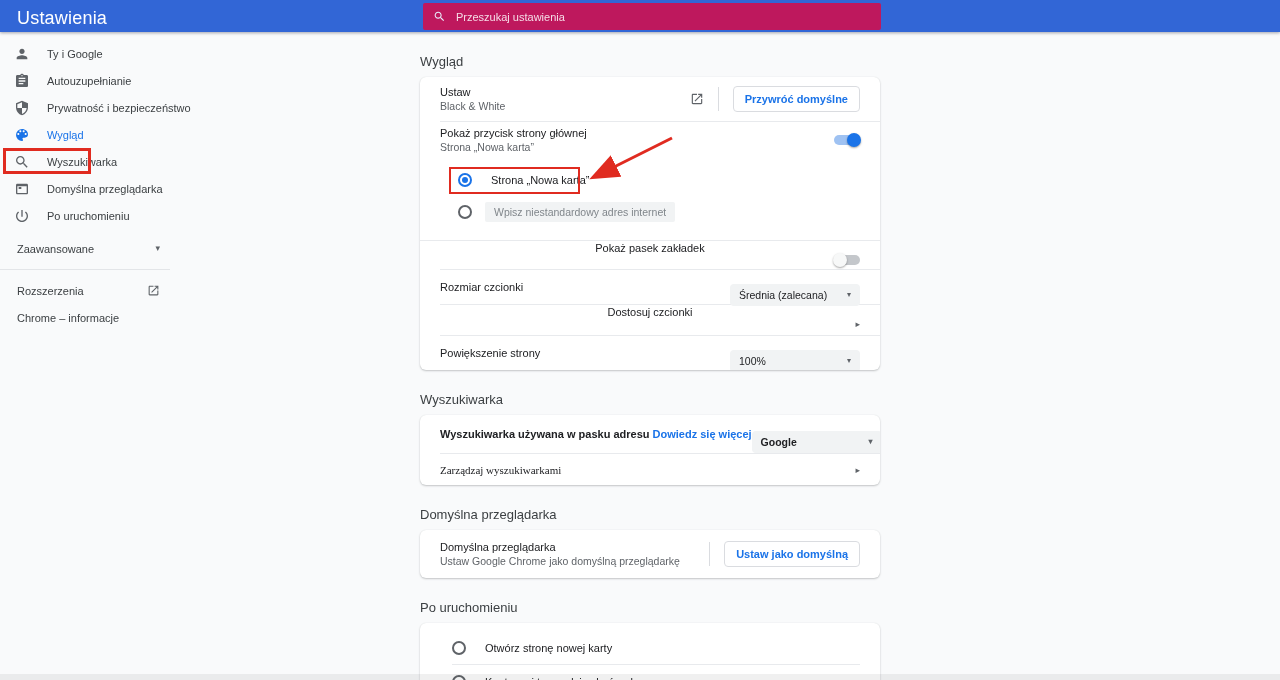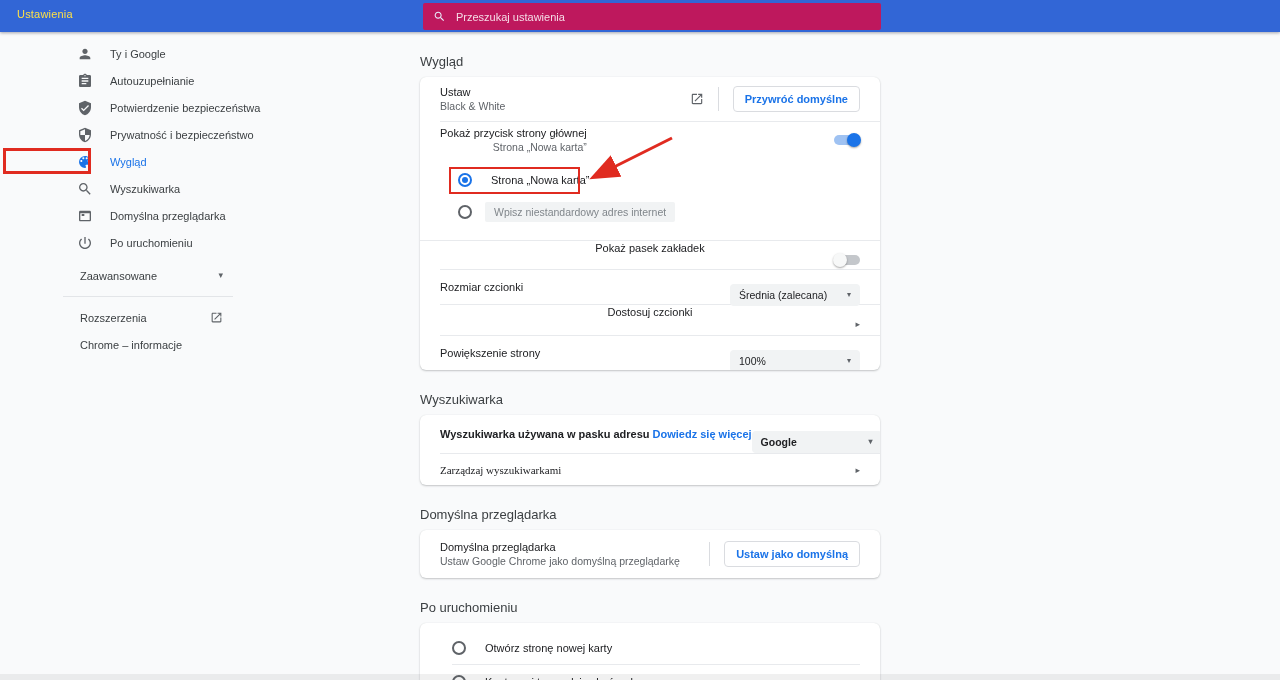--- a/index.html
+++ b/index.html
@@ -3,30 +3,30 @@
 <meta charset="utf-8">
 <style>
   * { box-sizing: border-box; margin: 0; padding: 0; }
   html,body { width:1280px; height:680px; }
   body { font-family: "Liberation Sans", sans-serif; background:#f9fafb; }
   .page { position:relative; width:1280px; height:680px; overflow:hidden; background:#f9fafb; }
 
   
   .topbar { position:absolute; left:0; top:0; width:1280px; height:32px;
             background:#3266d6; z-index:30; box-shadow:0 1px 3px rgba(0,0,30,.35); }
-  .topbar-title { position:absolute; left:17px; top:8px; color:#fde047; font-size:11px; font-weight:500; letter-spacing:.2px; }
+  .topbar-title { position:absolute; left:17px; top:8px; color:#ffffff; font-size:18px; font-weight:500; letter-spacing:.2px; }
   .searchbox { position:absolute; left:423px; top:3px; width:458px; height:27px;
                background:#be185d; border-radius:2px; display:flex; align-items:center; padding:4px 10px; }
   .searchbox svg { width:13px; height:13px; fill:#e8eefc; margin-right:10px; flex:none; }
   .searchbox input { flex:1; background:transparent; border:none; outline:none;
                      color:#fff; font-size:11px; font-family:inherit; }
   .searchbox input::placeholder { color:rgba(255,255,255,.85); }
 
   
-  .sidebar { position:absolute; left:16px; top:40px; width:210px; z-index:5;padding-left:47px; }
+  .sidebar { position:absolute; left:0; top:40px; width:210px; z-index:5; }
   .nav-item { height:27px; display:flex; align-items:center; padding-left:14px; cursor:pointer; }
   .nav-icon { width:16px; height:16px; flex:none; margin-right:17px; color:#5f6368; }
   .nav-icon svg { width:16px; height:16px; fill:currentColor; display:block; }
   .nav-label { font-size:11px; font-weight:500; color:#3c4043; white-space:nowrap; }
   .nav-item.selected .nav-icon { color:#1a73e8; }
   .nav-item.selected .nav-label { color:#1a73e8; }
   .adv-row { height:27px; margin-top:6px; display:flex; align-items:center; padding-left:17px; width:160px; cursor:pointer; }
   .adv-row .nav-label { font-weight:500; }
   .caret { margin-left:auto; color:#5f6368; font-size:9px; line-height:1; }
   .side-sep { width:170px; height:1px; background:#e3e5e8; margin:7px 0; }
@@ -112,28 +112,20 @@
       <span class="nav-icon">
           <svg viewBox="0 0 24 24">
             <path d="M19 3h-4.18C14.4 1.84 13.3 1 12 1c-1.3 0-2.4.84-2.82 2H5c-1.1 0-2 .9-2 2v14c0 1.1.9 2 2 2h14c1.1 0 2-.9 2-2V5c0-1.1-.9-2-2-2zm-7 0c.55 0 1 .45 1 1s-.45 1-1 1-1-.45-1-1 .45-1 1-1zm2 14H7v-2h7v2zm3-4H7v-2h10v2zm0-4H7V7h10v2z"></path>
           </svg>
         </span>
       <span class="nav-label">Autouzupełnianie</span>
     </div>
     <div class="nav-item">
       <span class="nav-icon">
           <svg viewBox="0 0 24 24">
-            <path d="M12 1L3 5v6c0 5.55 3.84 10.74 9 12 5.16-1.26 9-6.45 9-12V5l-9-4zm-2 16l-4-4 1.41-1.41L10 14.17l6.59-6.59L18 9l-8 8z"></path>
-          </svg>
-        </span>
-      <span class="nav-label">Potwierdzenie bezpieczeństwa</span>
-    </div>
-    <div class="nav-item">
-      <span class="nav-icon">
-          <svg viewBox="0 0 24 24">
             <path d="M12 1L3 5v6c0 5.55 3.84 10.74 9 12 5.16-1.26 9-6.45 9-12V5l-9-4zm0 10.99h7c-.53 4.12-3.28 7.79-7 8.94V12H5V6.3l7-3.11v8.8z"></path>
           </svg>
         </span>
       <span class="nav-label">Prywatność i bezpieczeństwo</span>
     </div>
     <div class="nav-item selected">
       <span class="nav-icon">
           <svg viewBox="0 0 24 24">
             <path d="M12 3a9 9 0 0 0 0 18c.83 0 1.5-.67 1.5-1.5 0-.39-.15-.74-.39-1.01-.23-.26-.38-.61-.38-.99 0-.83.67-1.5 1.5-1.5H16a5 5 0 0 0 5-5c0-4.42-4.03-8-9-8zm-5.5 9c-.83 0-1.5-.67-1.5-1.5S5.67 9 6.5 9 8 9.67 8 10.5 7.33 12 6.5 12zm3-4C8.67 8 8 7.33 8 6.5S8.67 5 9.5 5s1.5.67 1.5 1.5S10.33 8 9.5 8zm5 0c-.83 0-1.5-.67-1.5-1.5S13.67 5 14.5 5s1.5.67 1.5 1.5S15.33 8 14.5 8zm3 4c-.83 0-1.5-.67-1.5-1.5S16.67 9 17.5 9s1.5.67 1.5 1.5-.67 1.5-1.5 1.5z"></path>
           </svg>
@@ -196,21 +188,21 @@
         </div>
         <span class="ext-icon" style="margin-left:auto;">
             <svg viewBox="0 0 24 24">
               <path d="M19 19H5V5h7V3H5c-1.11 0-2 .9-2 2v14c0 1.1.89 2 2 2h14c1.1 0 2-.9 2-2v-7h-2v7zM14 3v2h3.59l-9.83 9.83 1.41 1.41L19 6.41V10h2V3h-7z"></path>
             </svg>
           </span>
         <span class="vsep"></span>
         <button class="btn">Przywróć domyślne</button>
       </div>
       <div class="sep"></div>
-      <div class="row" style="height:36px;text-align:right;">
+      <div class="row" style="height:36px;">
         <div>
           <div class="row-title">Pokaż przycisk strony głównej</div>
           <div class="row-sub">Strona „Nowa karta”</div>
         </div>
         <div class="toggle on">
             <span class="knob"></span>
           </div>
       </div>
       <div class="radio-area">
         <div class="radio-row">

